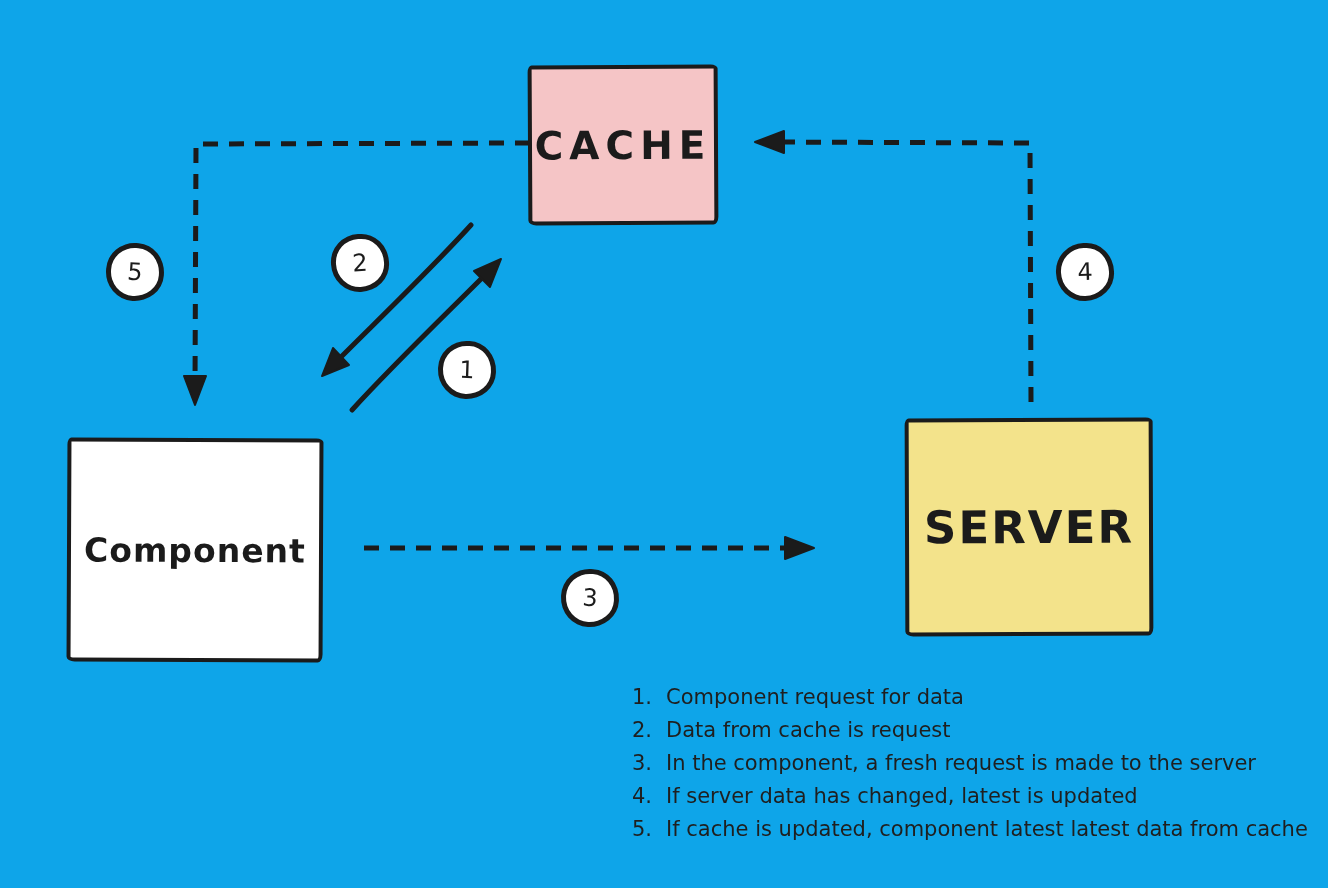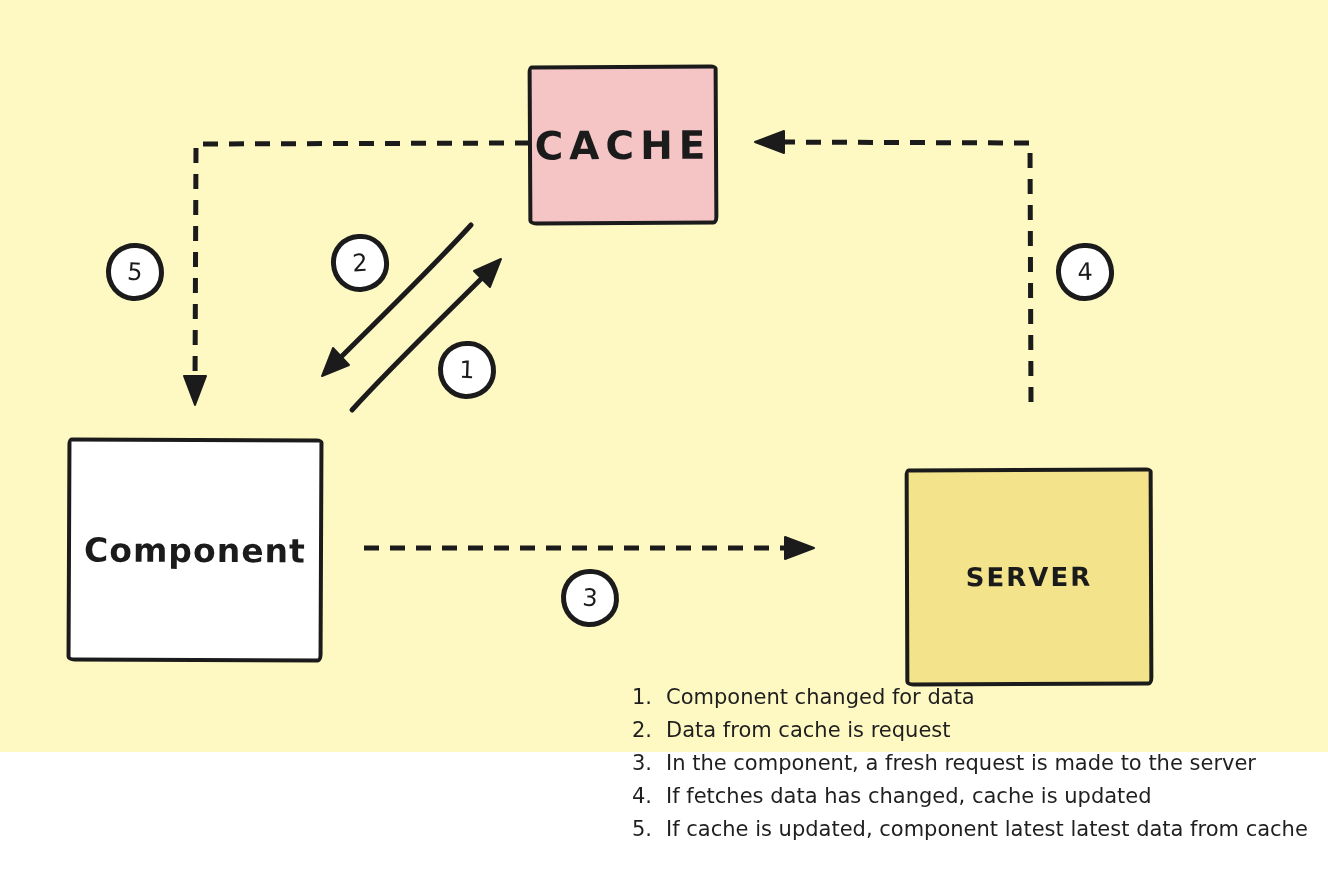--- a/index.html
+++ b/index.html
@@ -1,19 +1,19 @@
 <!DOCTYPE html>
 <html><head>
 <meta charset="utf-8">
 <style>
   * { margin: 0; padding: 0; box-sizing: border-box; }
   html, body { width: 1328px; height: 888px; background: #ffffff; overflow: hidden; }
   body { font-family: "DejaVu Sans", "Liberation Sans", sans-serif; color: #1b1b1b; }
 
-  .canvas { position: relative; width: 1328px; height: 752px; background: #fef9c3; }
+  .canvas { position: relative; width: 1328px; height: 888px; background: #0ea5e9; }
 
   svg.arrows { position: absolute; left: 0; top: 0; }
   .dashed-line {
     fill: none; stroke: #1b1b1b; stroke-width: 5;
     stroke-dasharray: 15 11; stroke-linejoin: round;
   }
   .solid-line {
     fill: none; stroke: #1b1b1b; stroke-width: 5; stroke-linecap: round;
   }
   .head { fill: #1b1b1b; stroke: #1b1b1b; stroke-width: 2; stroke-linejoin: round; }
@@ -27,22 +27,22 @@
     left: 528px; top: 65px; width: 190px; height: 160px;
     background: #f5c5c6; font-size: 39px; letter-spacing: 6px;
     transform: rotate(-0.3deg);
   }
   .node-component {
     left: 67px; top: 438px; width: 256px; height: 224px;
     background: #ffffff; font-size: 33px; letter-spacing: 1px;
     transform: rotate(0.25deg);
   }
   .node-server {
-    left: 905px; top: 468px; width: 248px; height: 218px;
-    background: #f3e38b; font-size: 26px; letter-spacing: 2px;
+    left: 905px; top: 418px; width: 248px; height: 218px;
+    background: #f3e38b; font-size: 45px; letter-spacing: 2px;
     transform: rotate(-0.2deg);
   }
 
   .step-circle {
     position: absolute; width: 58px; height: 58px;
     border: 5px solid #1b1b1b; background: #ffffff;
     border-radius: 50% 48% 52% 50% / 49% 52% 48% 51%;
     display: flex; align-items: center; justify-content: center;
     font-size: 24px; font-weight: 500;
   }
@@ -108,33 +108,33 @@
   <div class="step-circle circle-4">
     <span>4</span>
   </div>
   <div class="step-circle circle-3">
     <span>3</span>
   </div>
 
   <div class="legend">
     <div class="legend-row">
       <span class="legend-num">1.</span>
-      <span class="legend-text">Component changed for data</span>
+      <span class="legend-text">Component request for data</span>
     </div>
     <div class="legend-row">
       <span class="legend-num">2.</span>
       <span class="legend-text">Data from cache is request</span>
     </div>
     <div class="legend-row">
       <span class="legend-num">3.</span>
       <span class="legend-text">In the component, a fresh request is made to the server</span>
     </div>
     <div class="legend-row">
       <span class="legend-num">4.</span>
-      <span class="legend-text">If fetches data has changed, cache is updated</span>
+      <span class="legend-text">If server data has changed, latest is updated</span>
     </div>
     <div class="legend-row">
       <span class="legend-num">5.</span>
       <span class="legend-text">If cache is updated, component latest latest data from cache</span>
     </div>
   </div>
 
 </div>
 
 </body></html>

